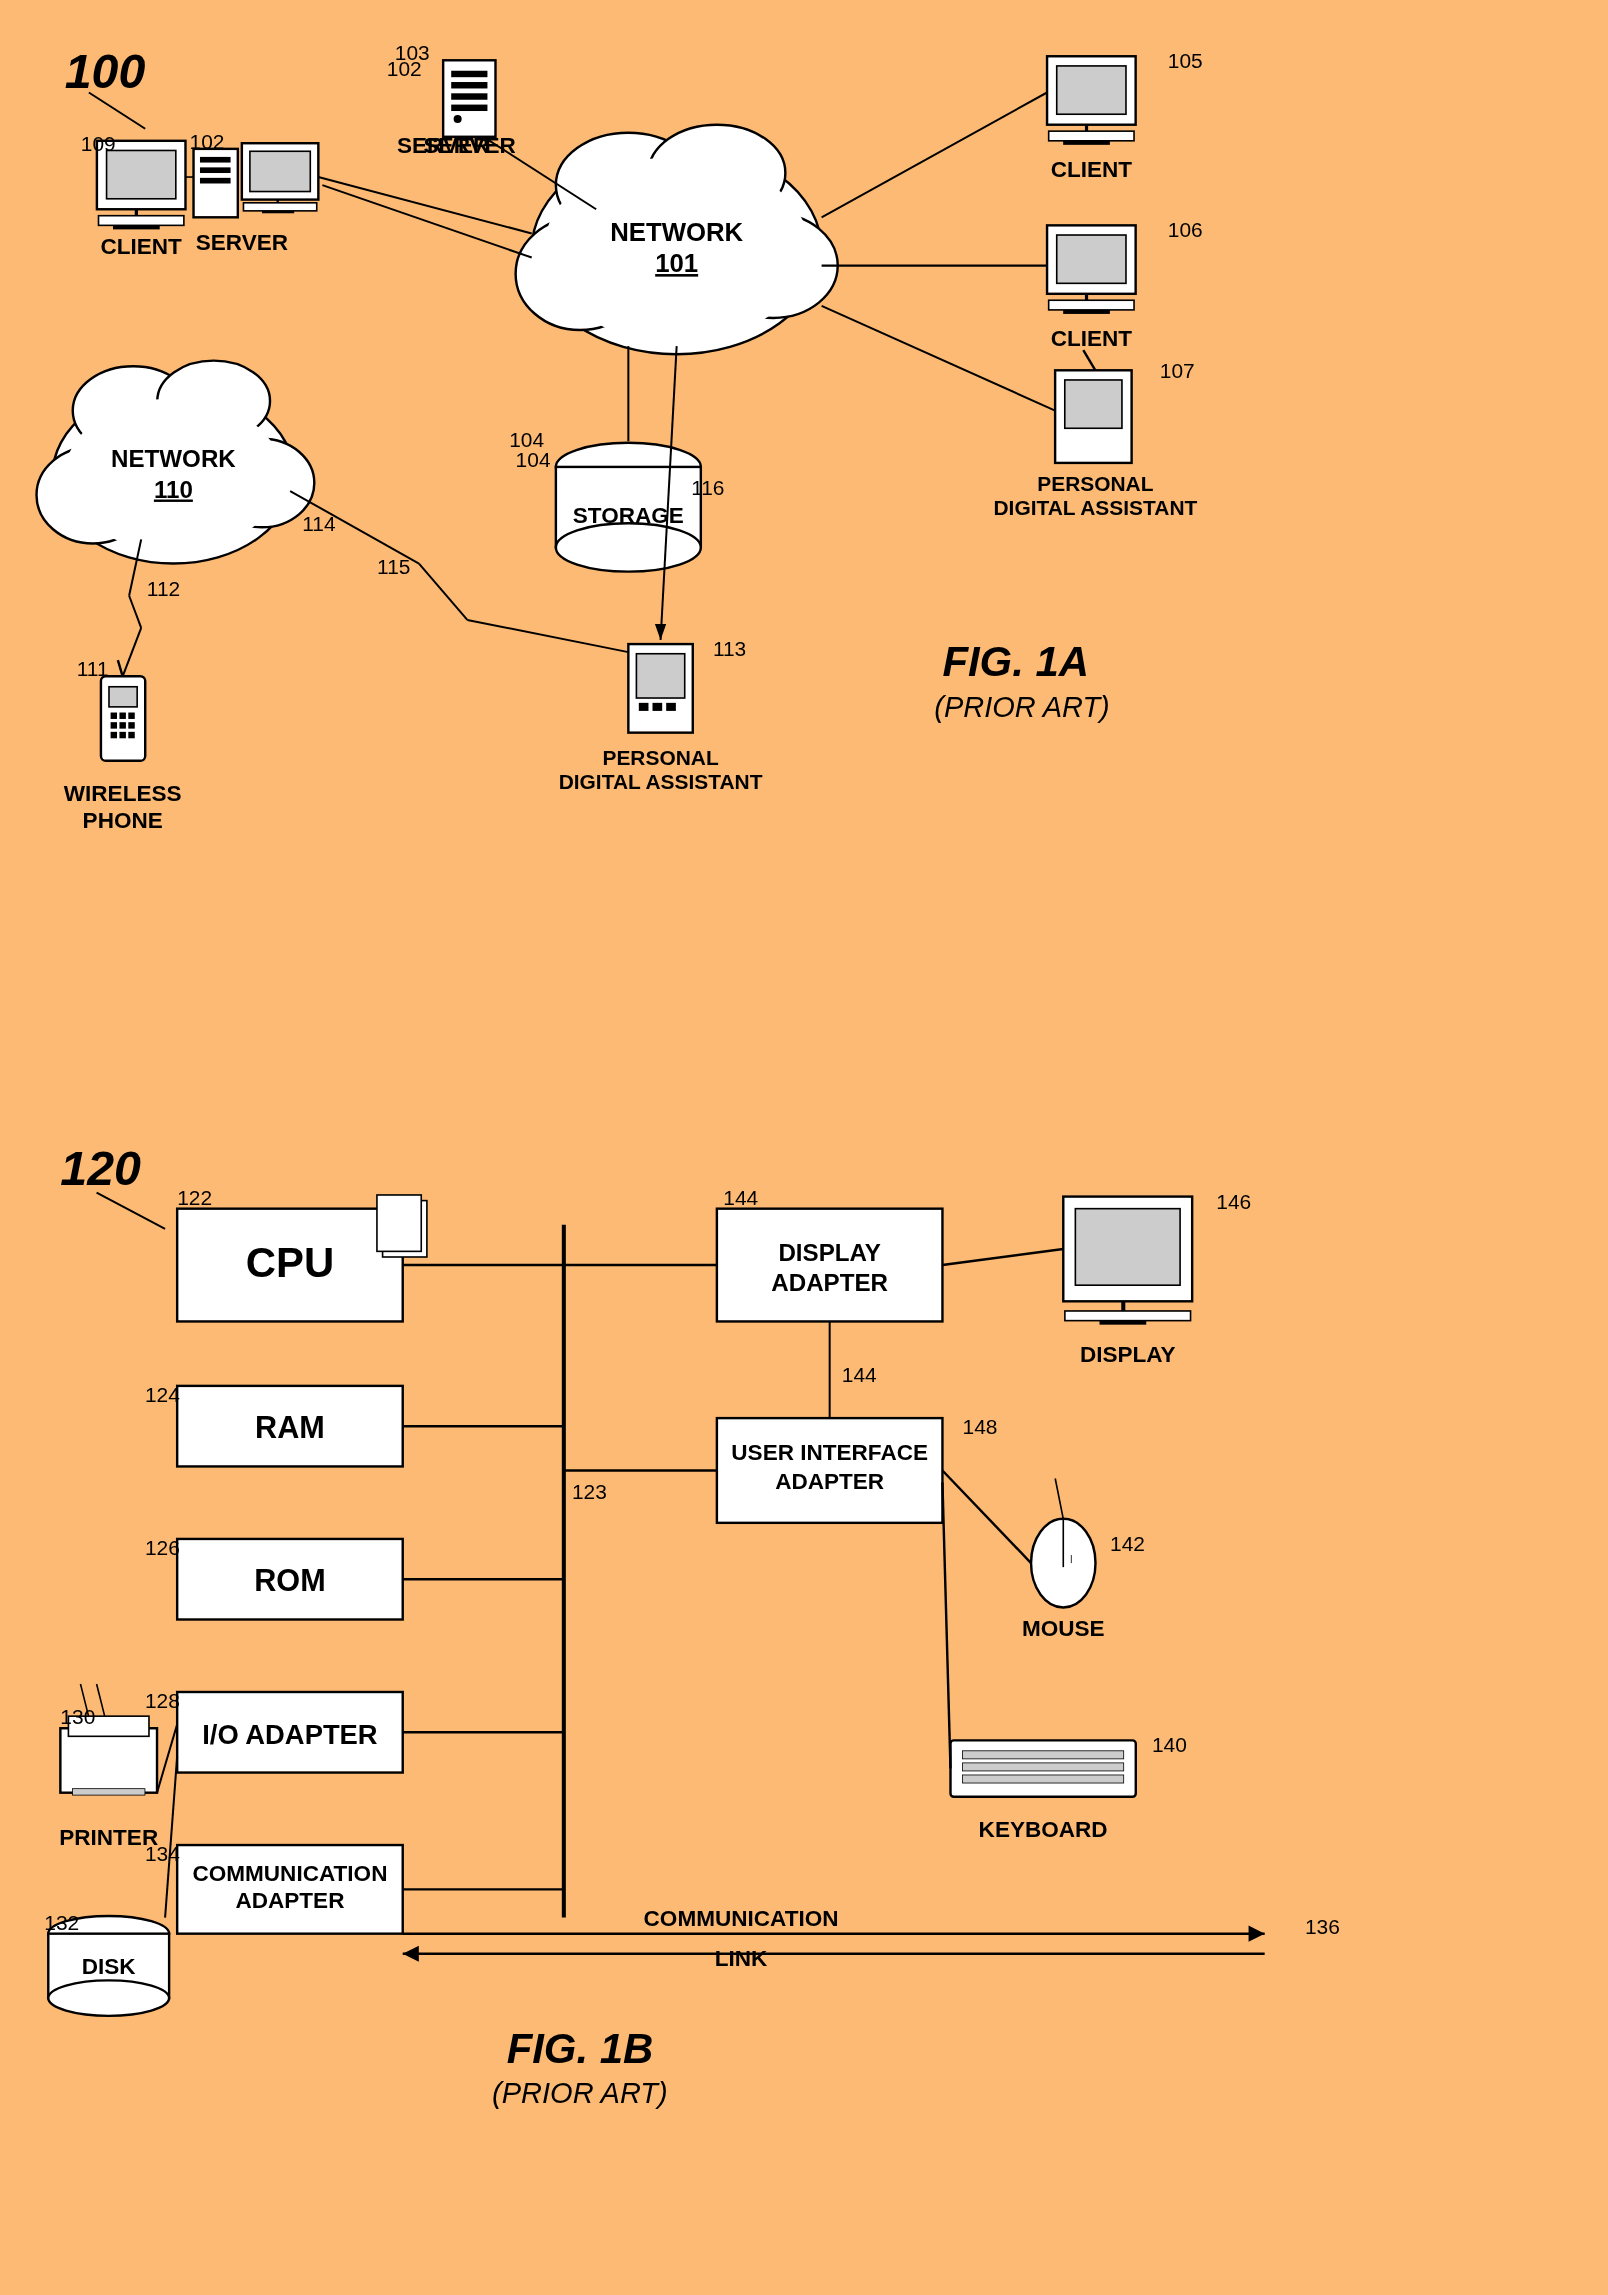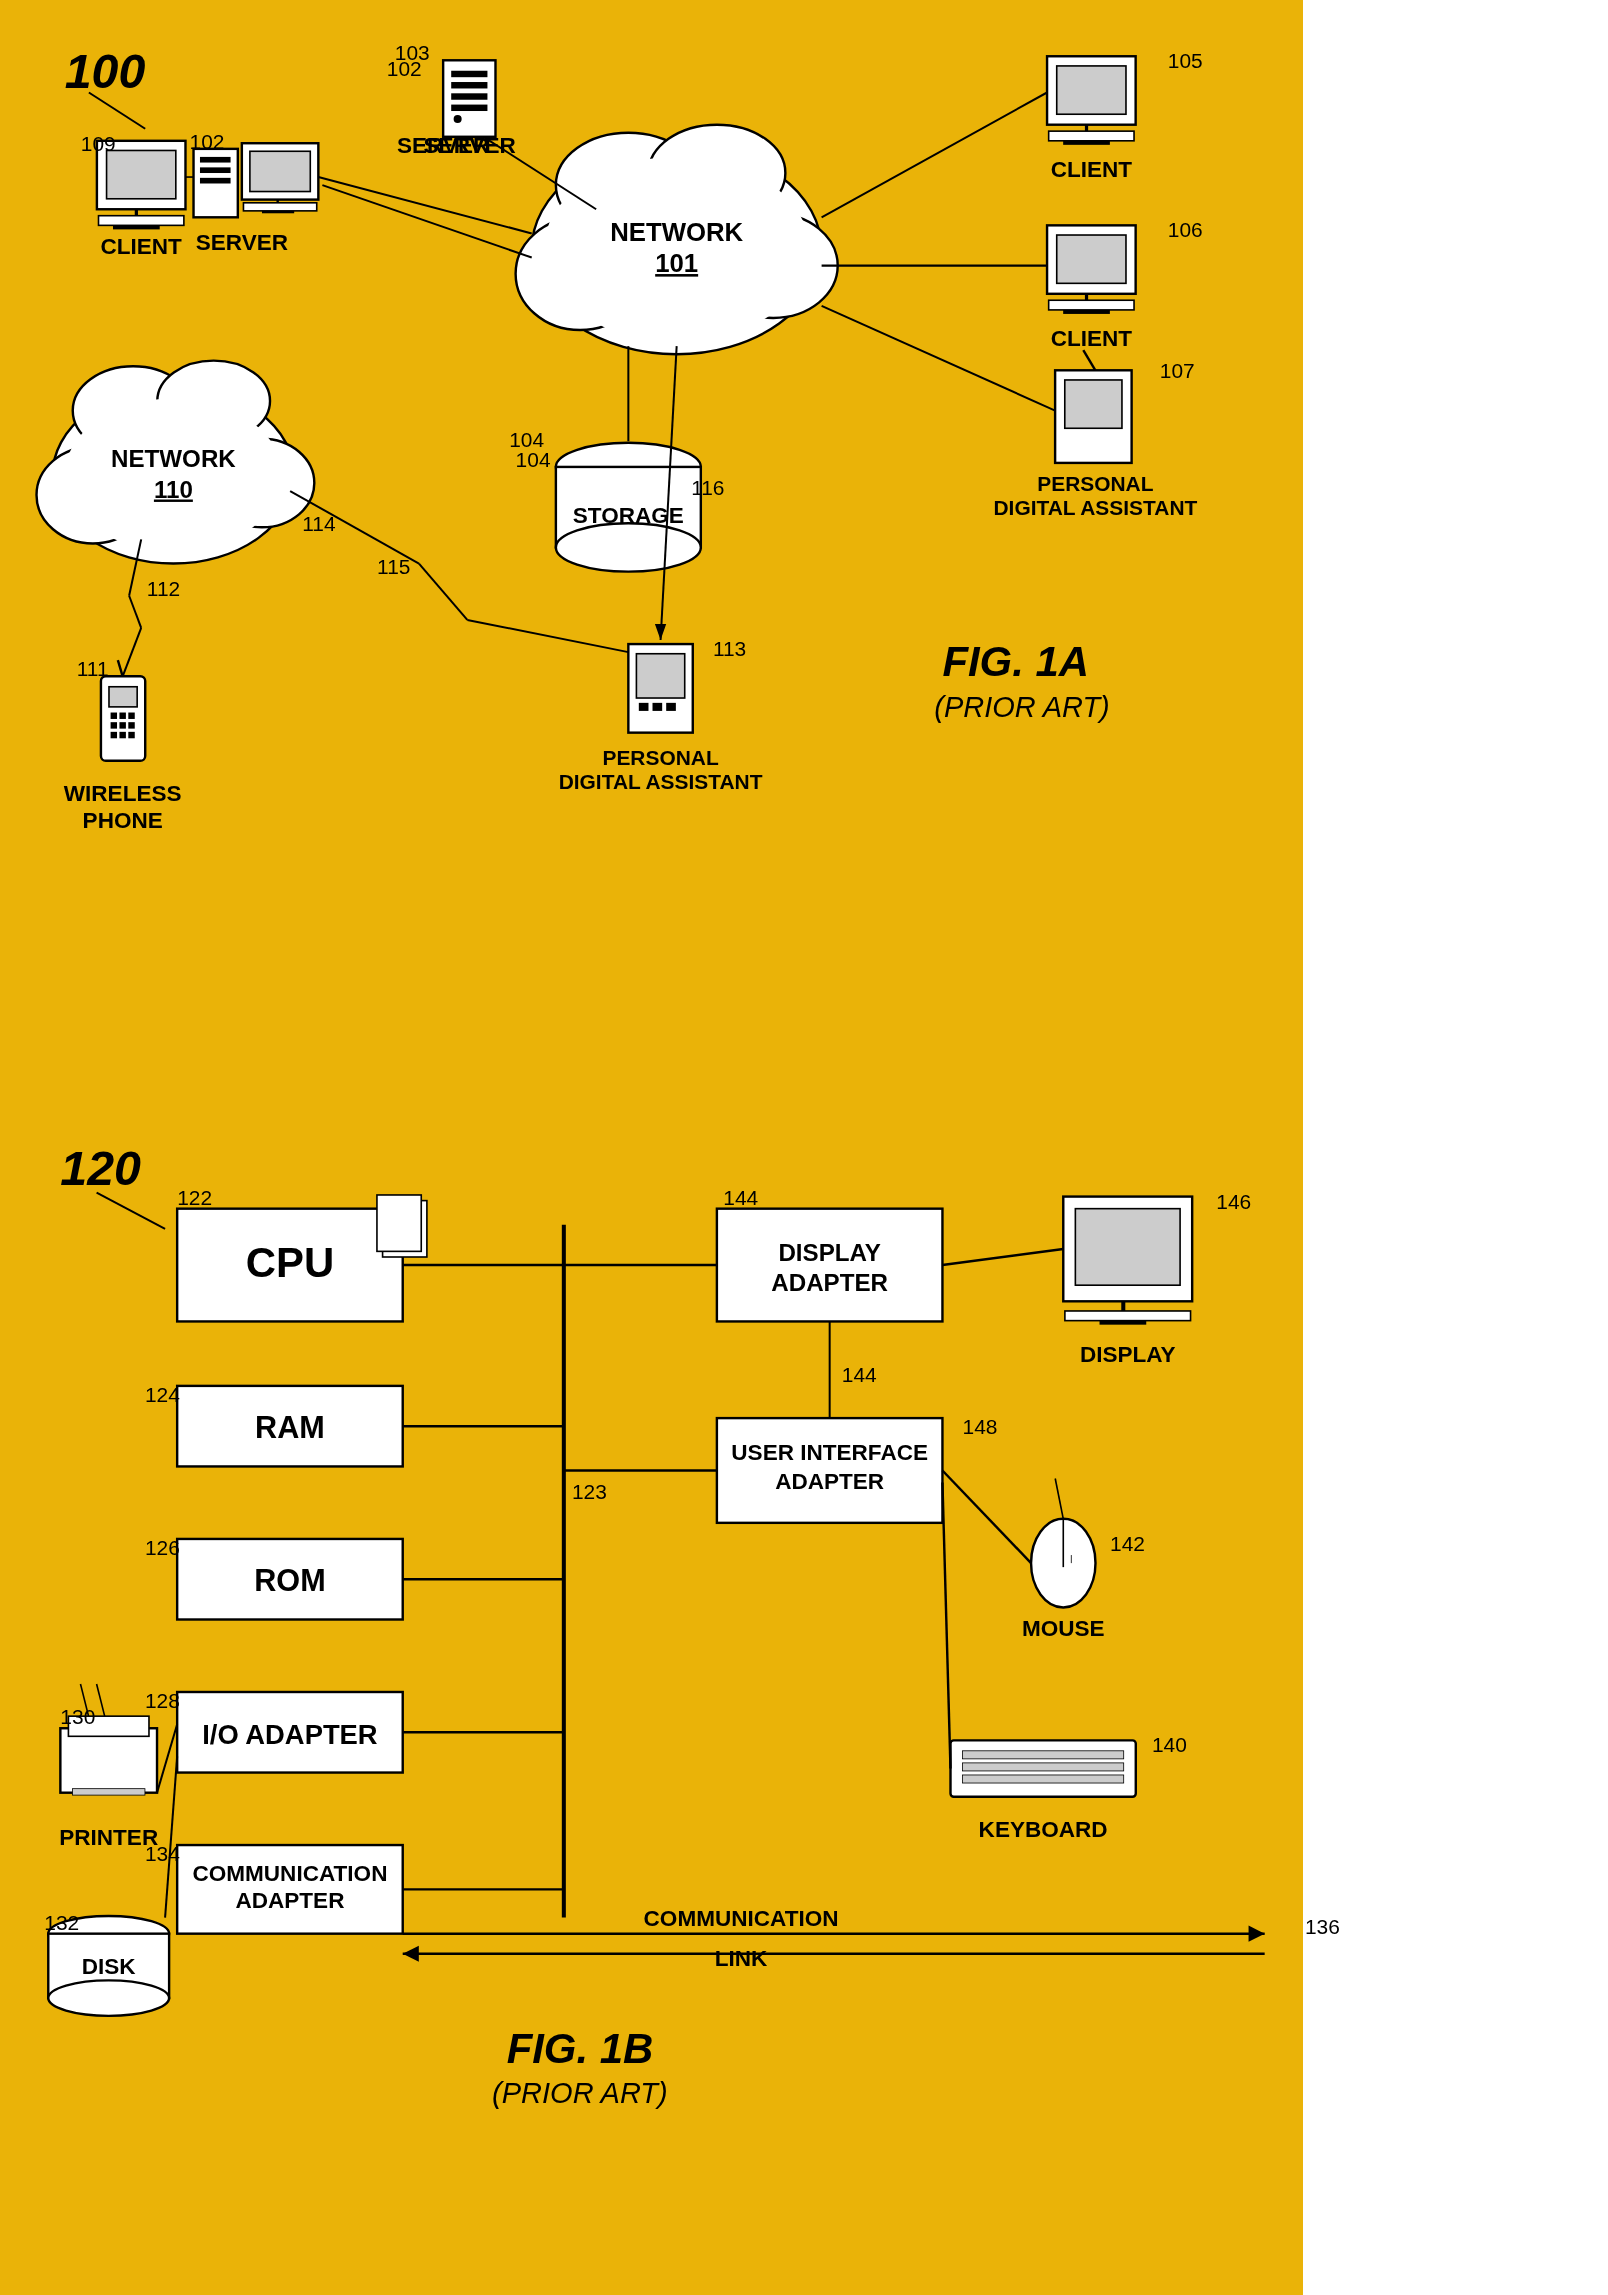--- a/index.html
+++ b/index.html
@@ -5,24 +5,24 @@
     * { margin: 0; padding: 0; box-sizing: border-box; }
     body {
       background: #fff;
       font-family: Arial, sans-serif;
       width: 1608px;
       min-height: 2295px;
       position: relative;
       overflow: hidden;
     }
     .page {
-      width: 1303px;
+      width: 1608px;
       min-height: 2295px;
       position: relative;
-      background: #eab308;
+      background: #fdba74;
     }
   </style>
 </head>
 <body>
 
 <div class="page">
 
   <svg style="position:absolute;top:16px;left:16px;width:1579px;height:1079px;" viewBox="0 0 1960 1340">
 
     <text x="60" y="90" font-family="Arial" font-size="60" font-weight="bold" font-style="italic">100</text>

